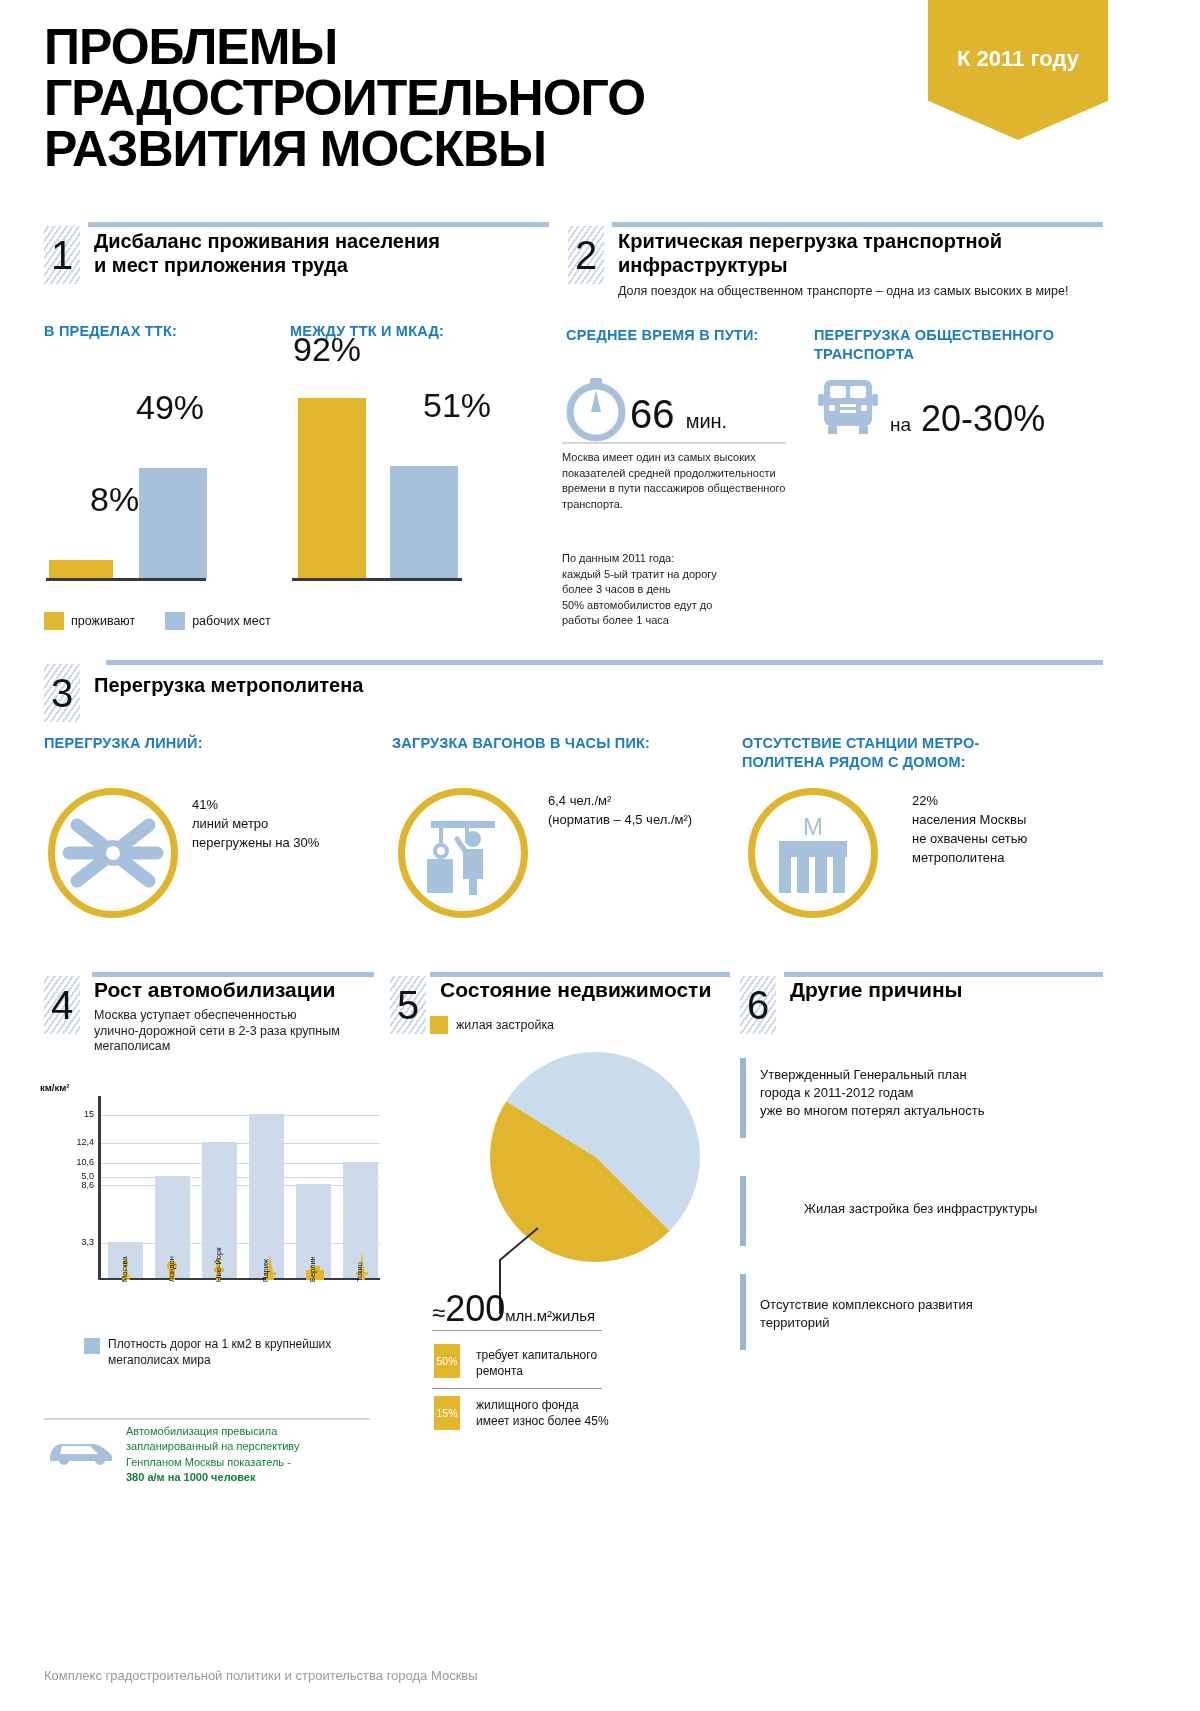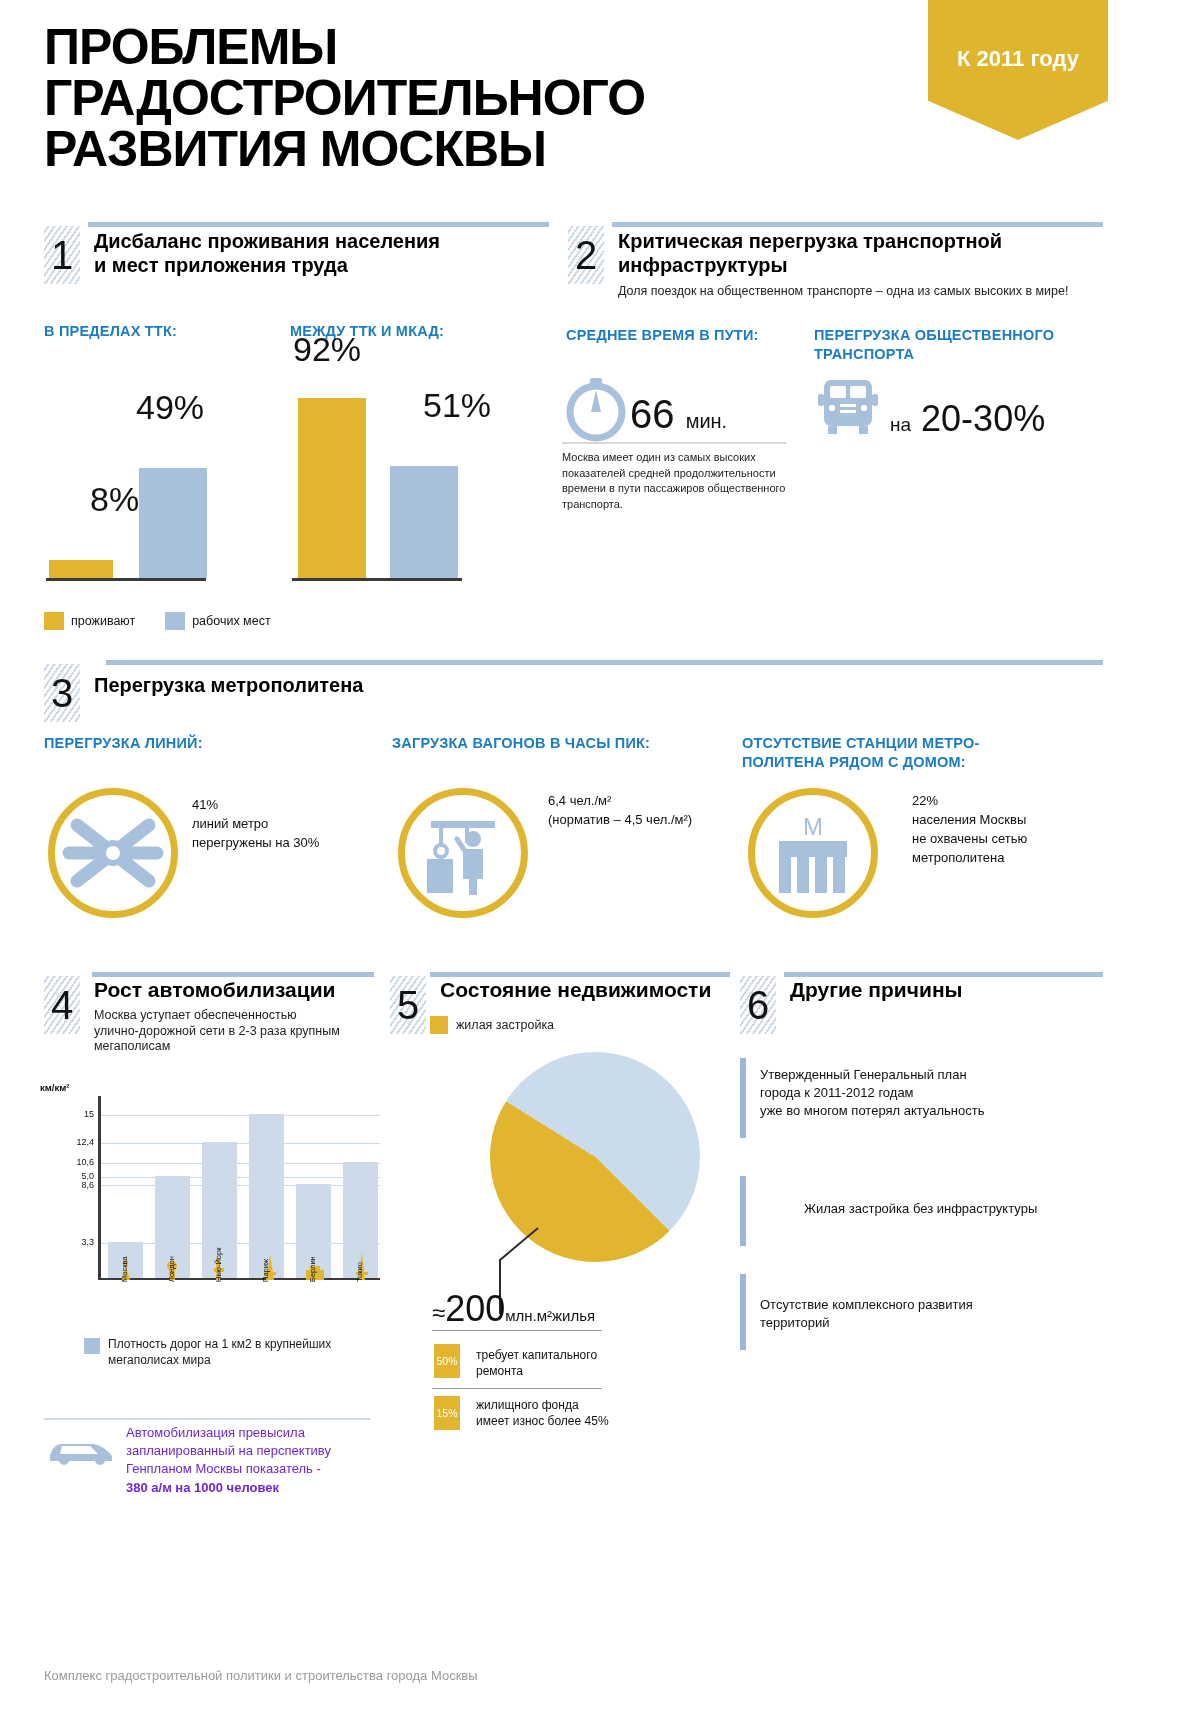--- a/index.html
+++ b/index.html
@@ -120,21 +120,21 @@
   
   .reason { position: absolute; }
   .reason-bar { position: absolute; left: 0; top: 0; width: 6px; background: #9ab7d4; }
   .reason-txt { position: absolute; left: 20px; font-size: 13px; line-height: 1.38; color: #111; }
 
   
   .footer {
     position: absolute; left: 44px; bottom: 28px;
     font-size: 13px; color: #9a9a9a;
   }
-  .auto-note { position: absolute; font-size: 13px; line-height: 1.4; color: #6d28d9; }
+  .auto-note { position: absolute; font-size: 11px; line-height: 1.4; color: #15803d; }
   .hr-light { position: absolute; height: 2px; background: #cfd9e4; }
   svg { display: block; }
 </style>
 </head>
 <body>
 
 <div class="page">
 
   <div class="header">
     <div class="main-title">
@@ -210,20 +210,27 @@
     </svg>
   </div>
   <div class="bignum" style="left:630px; top:392px;">
     <span>66</span>
     <small>мин.</small>
   </div>
   <div class="rule-yellow" style="left:562px; top:442px; width:224px;"></div>
 
   <div class="bodytext" style="left:562px; top:450px; width:240px;">Москва имеет один из самых высоких показателей средней продолжительности времени в пути пассажиров общественного транспорта.</div>
 
+  <div class="bodytext" style="left:562px; top:551px; width:250px;">
+    <div>По данным 2011 года:</div>
+    <div>каждый 5-ый тратит на дорогу</div>
+    <div>более 3 часов в день</div>
+    <div>50% автомобилистов едут до</div>
+    <div>работы более 1 часа</div>
+  </div>
 
   <div style="position:absolute; left:818px; top:378px;">
     <svg width="60" height="62" viewBox="0 0 60 62">
       <rect x="6" y="2" width="48" height="46" rx="7" fill="#a7c1dc"></rect>
       <rect x="12" y="8" width="16" height="12" rx="2" fill="#fff"></rect>
       <rect x="32" y="8" width="16" height="12" rx="2" fill="#fff"></rect>
       <rect x="22" y="26" width="16" height="3" fill="#fff"></rect>
       <rect x="22" y="32" width="16" height="3" fill="#fff"></rect>
       <circle cx="14" cy="30" r="3.2" fill="#fff"></circle>
       <circle cx="46" cy="30" r="3.2" fill="#fff"></circle>

